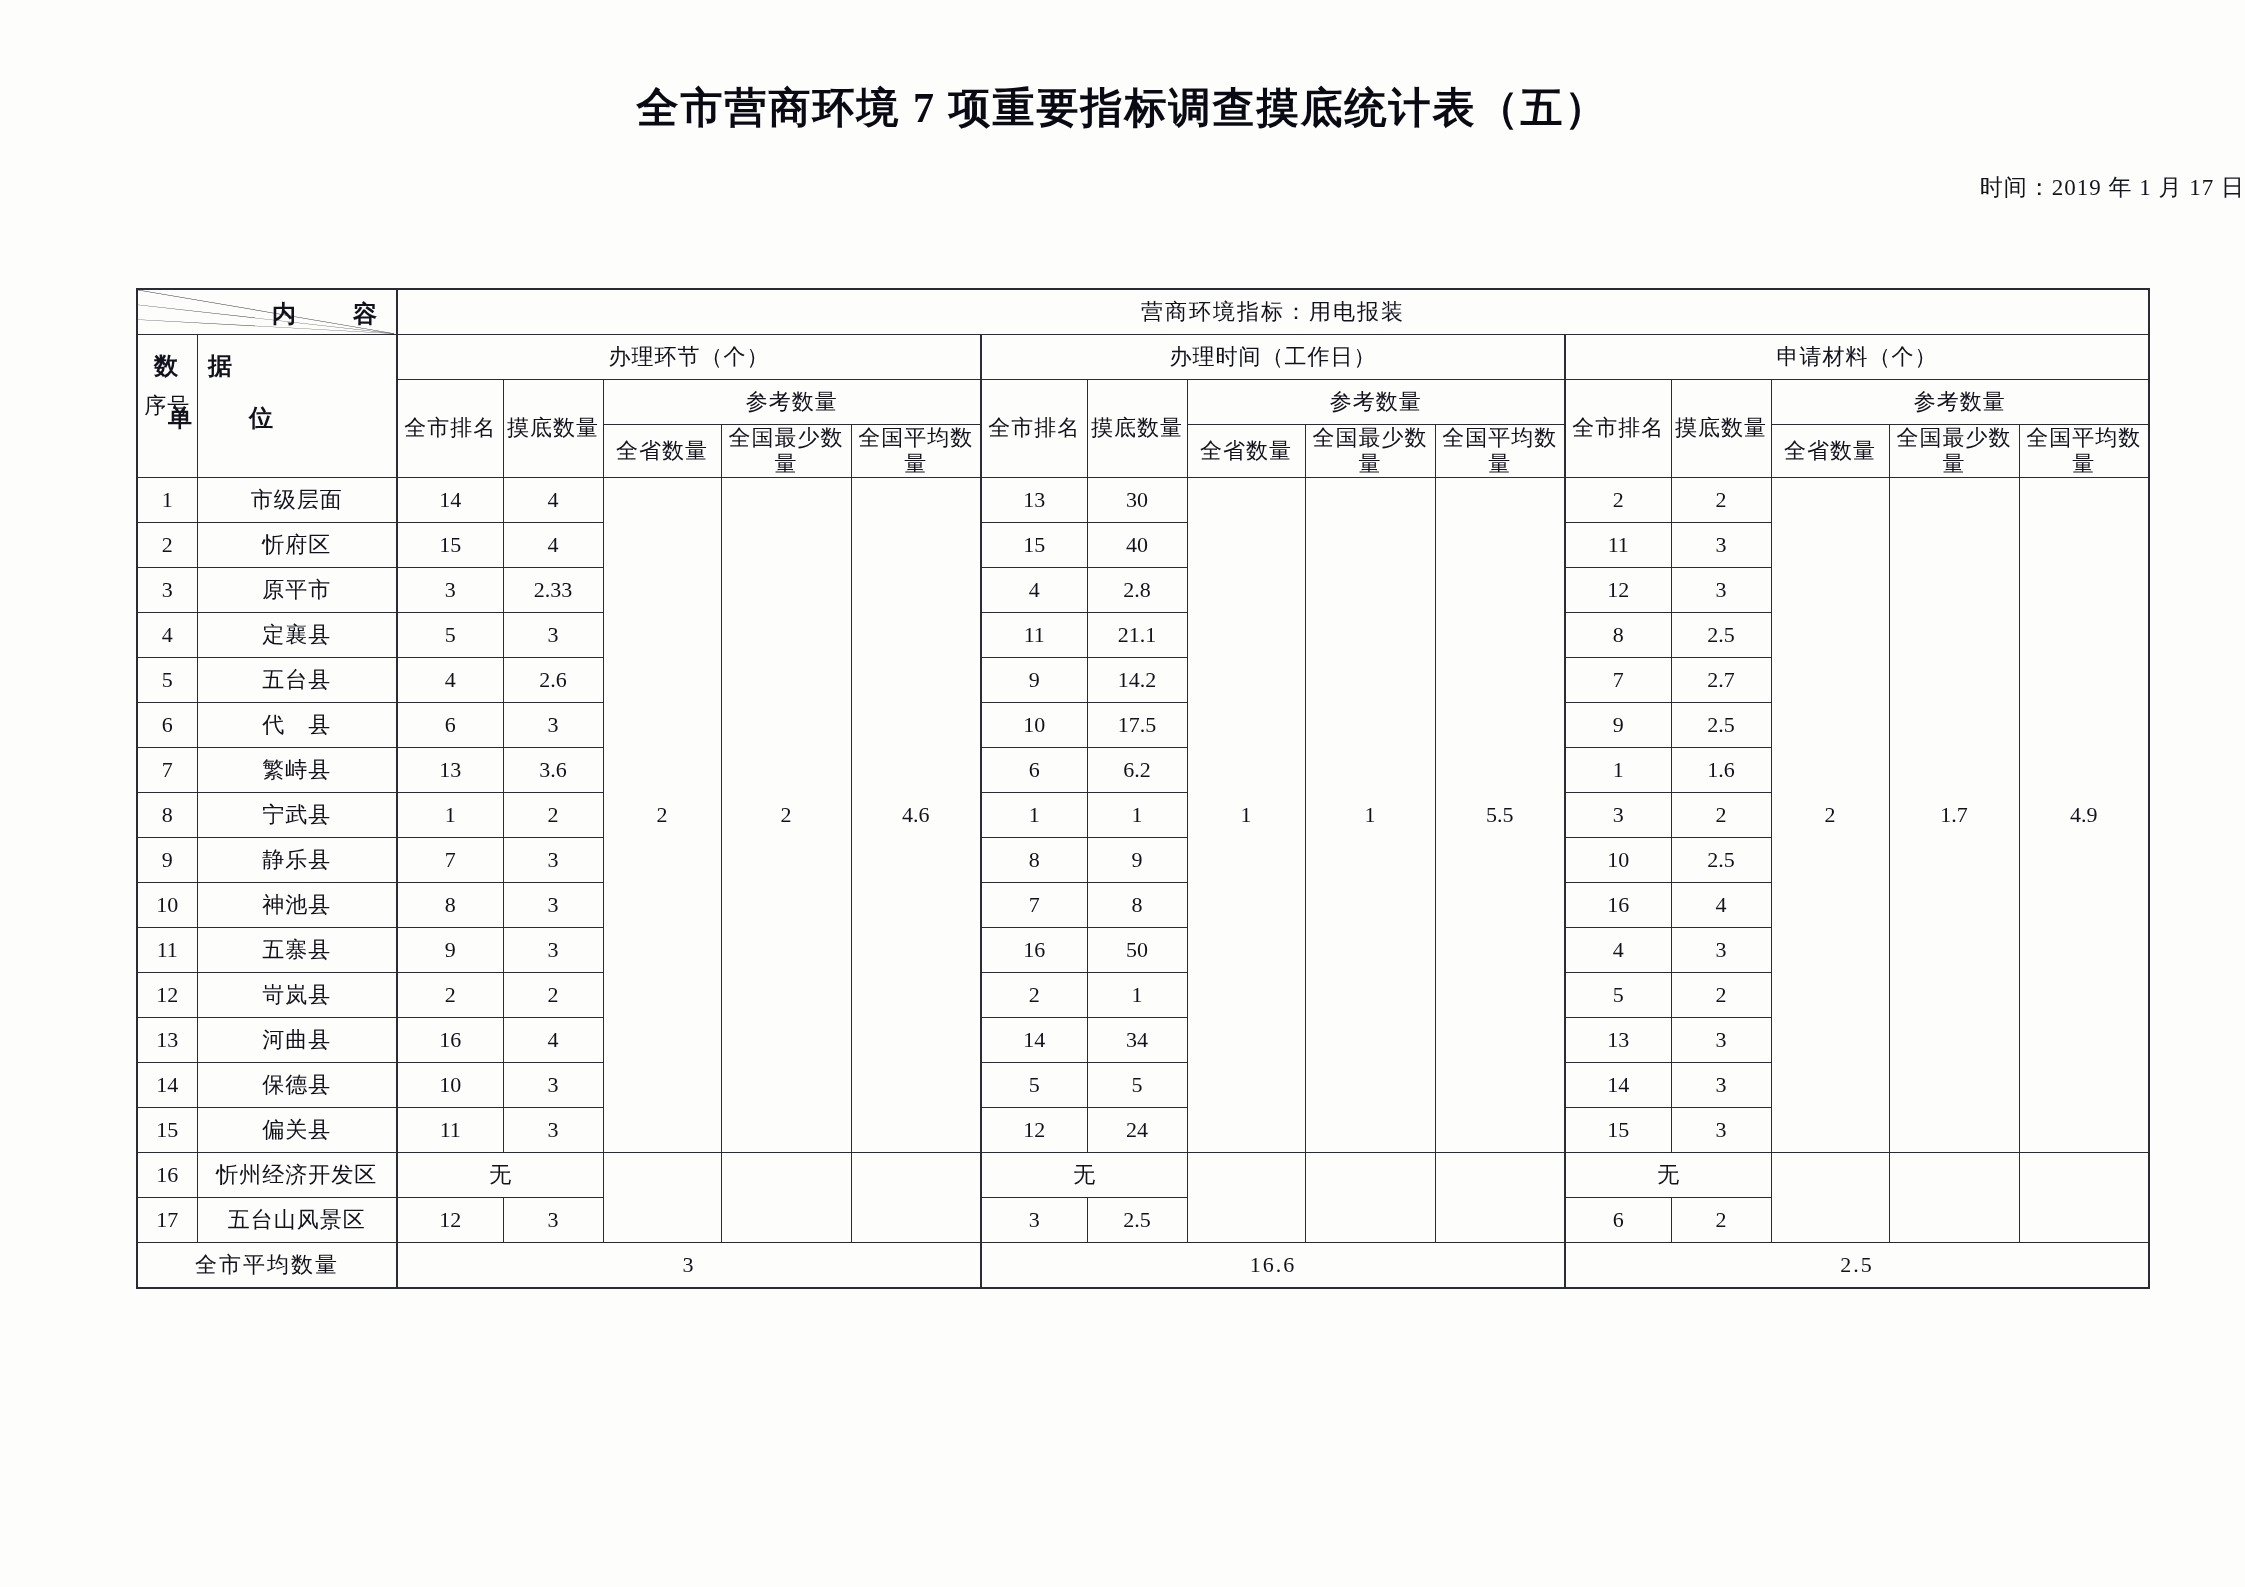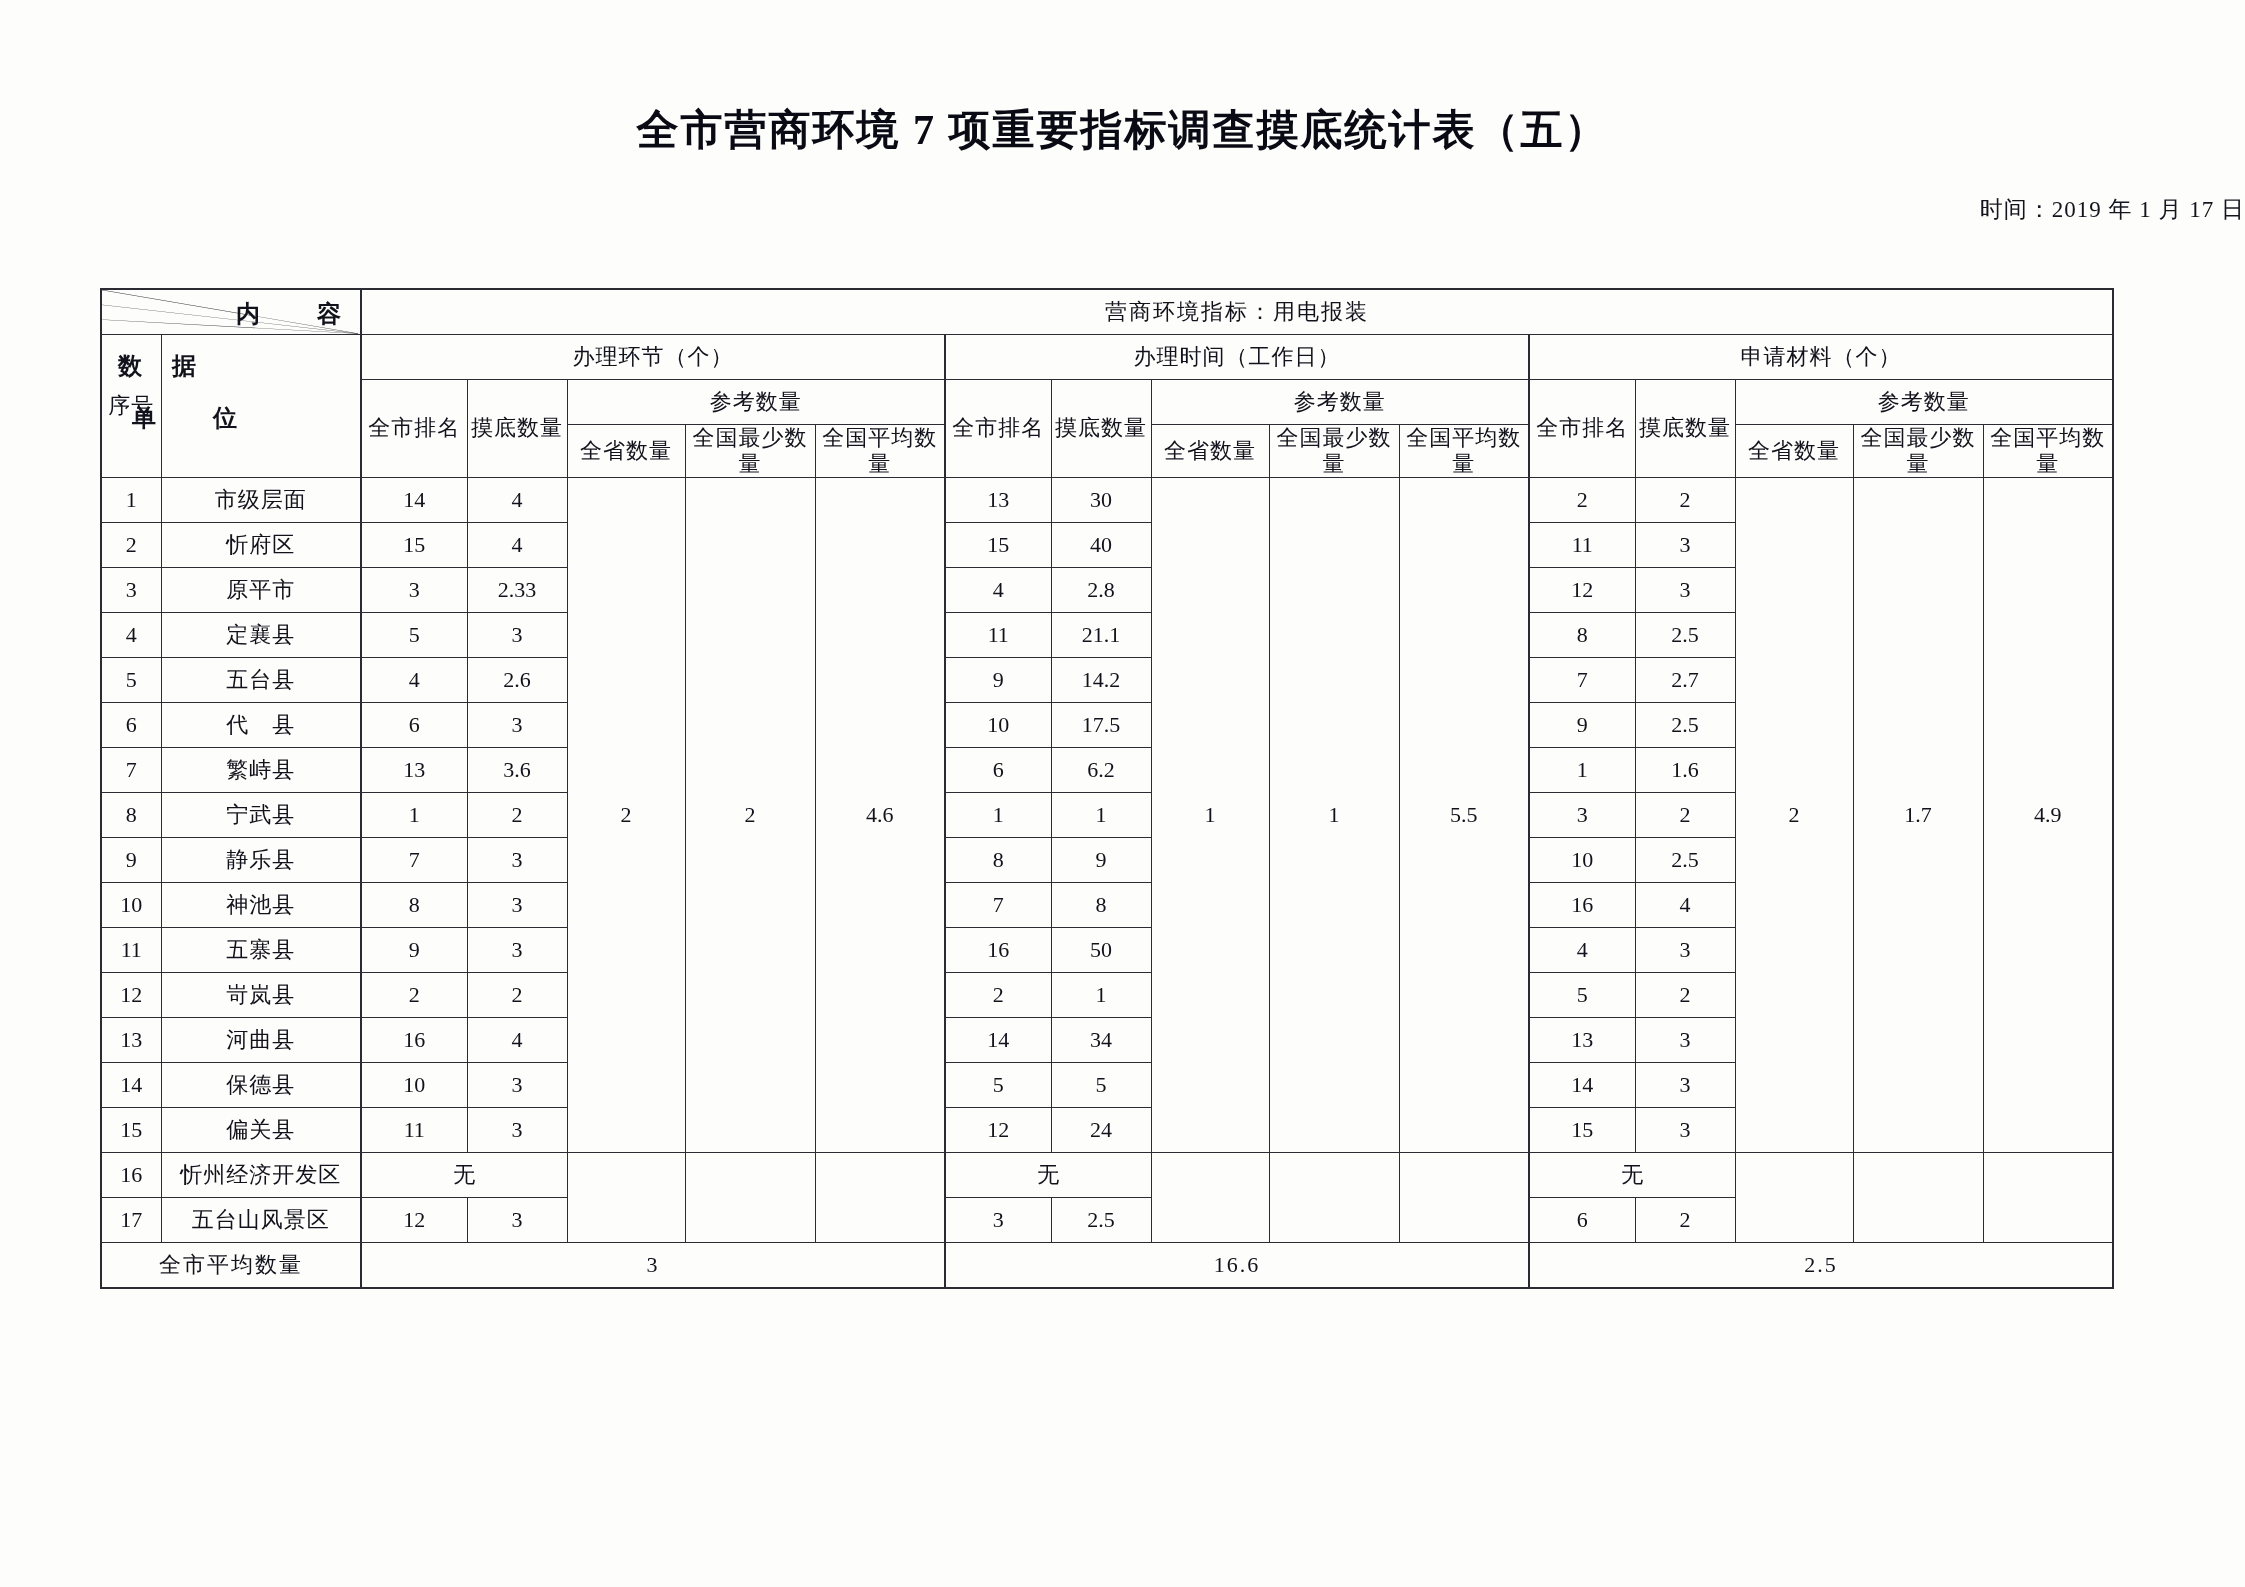--- a/index.html
+++ b/index.html
@@ -21,40 +21,41 @@
     height: 1587px;
     box-sizing: border-box;
   }
   .doc-title {
     text-align: center;
     font-family: "Liberation Serif", serif;
     font-weight: bold;
     font-size: 42px;
     letter-spacing: 2px;
     margin: 0;
-    padding-top: 102px;
+    padding-top: 80px;
     color: #0a0a14;
   }
   .doc-date {
     text-align: right;
     font-size: 23px;
     padding-top: 36px;
     color: #14141e;
     letter-spacing: 1px;
   }
   .table-wrap {
     position: absolute;
     left: 100px;
     top: 288px;
     width: 2055px;
   }
   table.main {
     border-collapse: collapse;
     width: 1754px;
     table-layout: fixed;
+    margin-left: 36px;
   }
   table.main td, table.main th {
     border: 1px solid #2b2b33;
     text-align: center;
     vertical-align: middle;
     font-weight: normal;
     font-size: 22px;
     color: #12121c;
     padding: 0;
     height: 44px;

